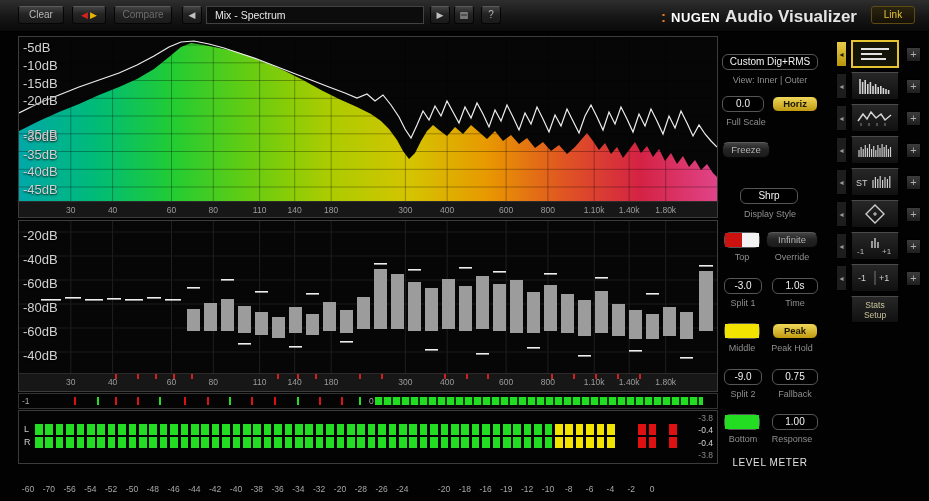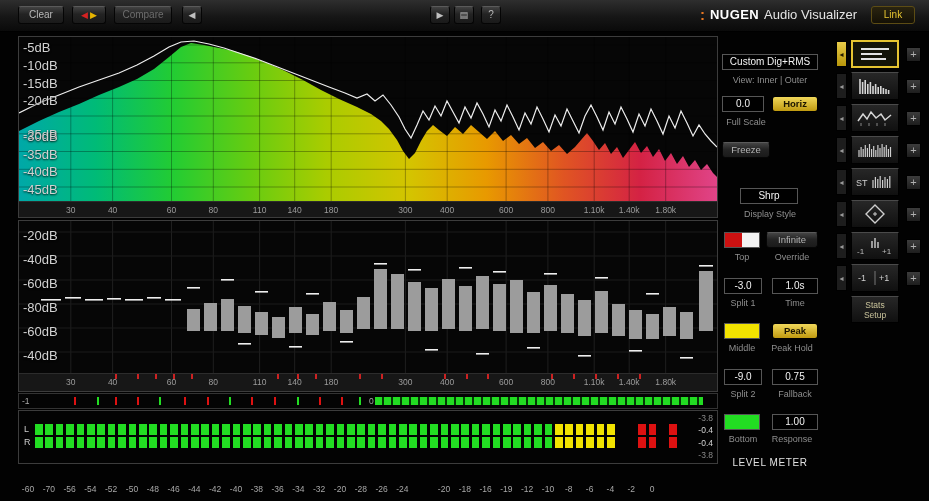--- a/index.html
+++ b/index.html
@@ -16,21 +16,21 @@
   .dual{display:flex;align-items:center;justify-content:center;gap:2px;}
   .dual .ra{color:#d42222;font-size:9px;line-height:16px;}
   .dual .ya{color:#e6b400;font-size:9px;line-height:16px;}
   .icn{font-size:9px;color:#c0c0c0;line-height:16px;}
   .presetbox{position:absolute;left:206px;top:6px;width:218px;height:18px;box-sizing:border-box;
              background:#0c0c0c;border:1px solid #424242;color:#e8e8e8;font-size:10.5px;
              line-height:16px;padding-left:8px;}
   .brand{position:absolute;right:72px;top:7px;display:flex;align-items:center;gap:5px;}
   .brand .dots{color:#e87722;font-weight:bold;font-size:15px;line-height:14px;}
   .brand .bn{color:#ffffff;font-weight:bold;font-size:13px;letter-spacing:.4px;}
-  .brand .bp{color:#e4e4e4;font-size:13px;}
+  .brand .bp{color:#e4e4e4;font-size:17px;font-weight:bold;}
   .btn.link{right:14px;width:44px;color:#e6c431;border-color:#5c4c14;background:linear-gradient(#2a2410,#141005);}
   
   .panel{position:absolute;background:#050505;border:1px solid #3c3c3c;box-sizing:content-box;}
   .spec{left:18px;top:36px;width:698px;height:180px;}
   .barsP{left:18px;top:220px;width:698px;height:170px;}
   .axis{position:absolute;left:0;bottom:0;width:698px;background:#171717;border-top:1px solid #2c2c2c;}
   .spec .axis{height:15px;}
   .barsP .axis{height:17px;}
   .ftick{position:absolute;top:3px;width:32px;text-align:center;font-size:8.5px;color:#9c9c9c;}
   .dbl{position:absolute;left:4px;font-size:13px;color:#d2d2d2;text-shadow:0 1px 2px rgba(0,0,0,.9);}
@@ -45,21 +45,21 @@
   
   .meterP{left:18px;top:410px;width:698px;height:52px;background:#030303;}
   .chl{position:absolute;left:5px;font-size:9px;color:#cccccc;line-height:11px;}
   .segrow{position:absolute;left:16px;width:668px;height:11px;}
   .seg{position:absolute;top:0;width:7.6px;height:11px;}
   .rdo{position:absolute;right:4px;font-size:8.5px;line-height:10px;}
   #meter-scale{position:absolute;left:18px;top:484px;width:698px;height:12px;}
   .scl{position:absolute;top:0;width:24px;text-align:center;font-size:8.5px;color:#a8a8a8;}
   
   .controls{position:absolute;left:722px;top:36px;width:100px;height:446px;}
-  .controls > div{position:absolute;box-sizing:border-box;}
+  .controls > div{position:absolute;box-sizing:border-box;border-radius:6px;}
   .vbox{background:#000;border:1px solid #565656;color:#f2f2f2;font-size:10px;
         text-align:center;line-height:14px;height:16px;}
   .cbtn{background:linear-gradient(#444,#242424 45%,#1a1a1a);border:1px solid #060606;border-top-color:#5a5a5a;
         border-radius:3px;color:#b4b4b4;font-size:9.5px;text-align:center;line-height:14px;height:16px;}
   .cbtn.ylw{background:linear-gradient(#f0d75a,#c09a10);color:#1c1500;font-weight:bold;border-color:#000;}
   .lbl{color:#8f8f8f;font-size:9px;text-align:center;}
   .sw{height:16px;border:1px solid #555;display:flex;}
   .sw span{flex:1;}
   .sw-red{background:#cc1111;} .sw-white{background:#f2f2f2;}
   .sw-yellow{background:#f2e300;} .sw-green{background:#22dd22;}
@@ -86,20 +86,21 @@
   <div class="topbar">
     <div class="btn" style="left:18px;width:46px">Clear</div>
     <div class="btn dual" style="left:72px;width:34px">
       <span class="ra">◀</span>
       <span class="ya">▶</span>
     </div>
     <div class="btn dim" style="left:114px;width:58px">Compare</div>
     <div class="btn" style="left:182px;width:20px">
       <span class="icn">◀</span>
     </div>
+    <div class="presetbox">Mix - Spectrum</div>
     <div class="btn" style="left:430px;width:20px">
       <span class="icn">▶</span>
     </div>
     <div class="btn" style="left:454px;width:20px">
       <span class="icn">▤</span>
     </div>
     <div class="btn" style="left:481px;width:20px">?</div>
     <div class="brand">
       <span class="dots">:</span>
       <span class="bn">NUGEN</span>

